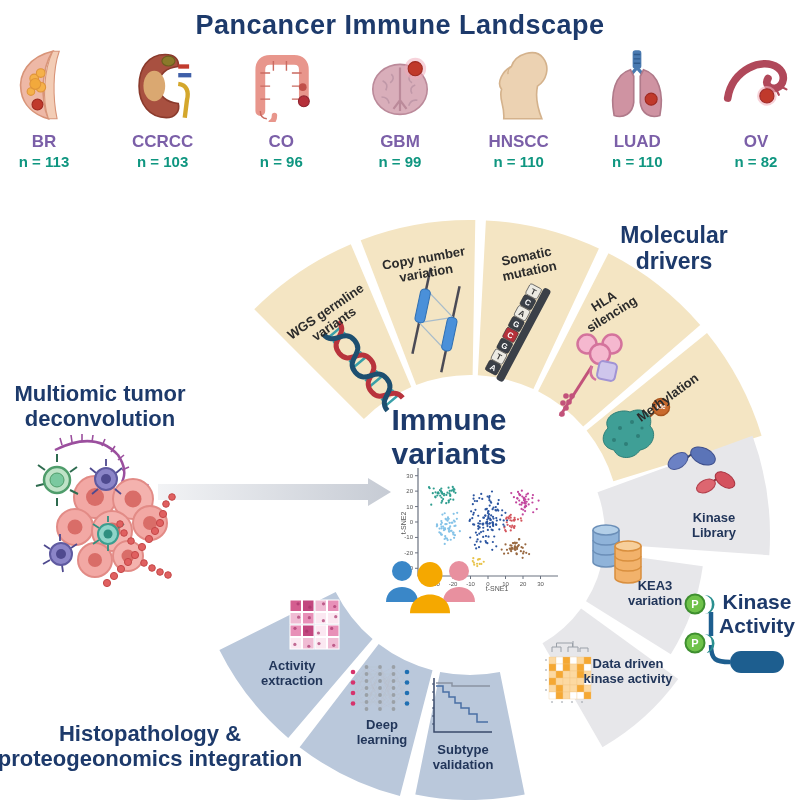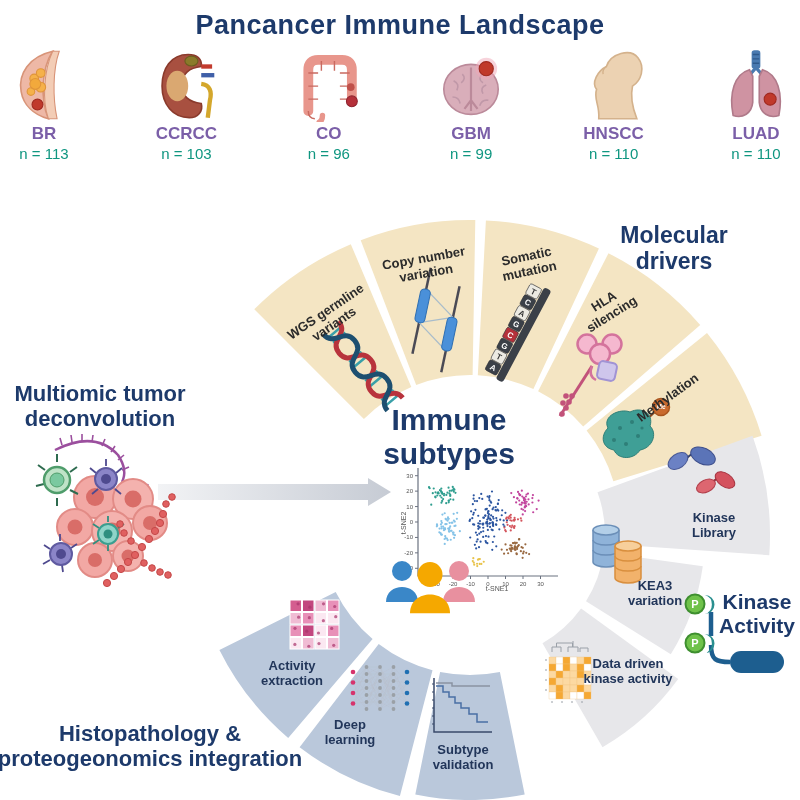--- a/index.html
+++ b/index.html
@@ -3,22 +3,22 @@
 <meta charset="utf-8">
 <style>
   html,body{margin:0;padding:0}
   body{width:800px;height:800px;position:relative;background:#fff;overflow:hidden;
        font-family:"Liberation Sans",sans-serif;}
   #title{position:absolute;top:10px;left:0;width:800px;text-align:center;
          font-size:27px;font-weight:bold;color:#1d3a6b;letter-spacing:.5px}
   #organ-row{position:absolute;top:48px;left:6px;right:6px;display:flex;justify-content:space-between}
   .organ{width:76px;text-align:center}
   .organ svg{display:block;margin:0 auto}
-  .organ .code{font-size:17px;font-weight:bold;color:#7b5fa8;margin-top:2px}
-  .organ .count{font-size:15px;font-weight:normal;color:#0f9680;margin-top:1px}
+  .organ .code{font-size:17px;font-weight:bold;color:#7b5fa8;margin-top:10px}
+  .organ .count{font-size:15px;font-weight:bold;color:#0f9680;margin-top:1px}
   .wlabel{position:absolute;font-weight:bold;font-size:13px;color:#2b2b2b;text-align:center;
           line-height:1.12;white-space:pre-line;transform:translate(-50%,-50%) rotate(var(--rot,0deg))}
   .wlabel.blue{color:#22365a}
   .seclabel{position:absolute;font-weight:bold;color:#1d3a6b;text-align:center;line-height:1.12;
             white-space:pre-line;transform:translate(-50%,-50%)}
   #diagram-svg{position:absolute;left:0;top:0}
   text{font-family:"Liberation Sans",sans-serif}
 </style>
 </head>
 <body>
@@ -86,20 +86,30 @@
     <svg width="66" height="74" viewBox="0 0 60 68">
       <rect x="26" y="2" width="8" height="17" rx="2.5" fill="#4a7ab0"></rect>
       <path d="M27 6 h6 M27 10 h6 M27 14 h6" stroke="#2f5a8c" stroke-width="1.3"></path>
       <path d="M30 18 l-6 7 M30 18 l6 7" stroke="#4a7ab0" stroke-width="3"></path>
       <path d="M24 20 C10 24 5 42 9 62 C18 65 26 60 27 50 L27 26 Z" fill="#cf93a2" stroke="#b07a8a" stroke-width="1.5"></path>
       <path d="M36 20 C50 24 55 42 51 62 C42 65 34 60 33 50 L33 26 Z" fill="#cf93a2" stroke="#b07a8a" stroke-width="1.5"></path>
       <circle cx="43" cy="47" r="5.5" fill="#c0392b" stroke="#a02a20"></circle>
     </svg>
     <div class="code">LUAD</div>
     <div class="count">n = 110</div>
+  </div>
+  <div class="organ">
+    <svg width="66" height="74" viewBox="0 0 60 68">
+      <path d="M4 46 C8 20 36 8 50 18 C58 24 56 35 48 37 C42 38 38 33 41 28" fill="none" stroke="#b0485a" stroke-width="7" stroke-linecap="round"></path>
+      <path d="M48 37 l3 6 M44 37 l1 7 M52 35 l6 3" stroke="#b0485a" stroke-width="2" fill="none" stroke-linecap="round"></path>
+      <circle cx="40" cy="44" r="9" fill="#f2b3bd" opacity="0.6"></circle>
+      <circle cx="40" cy="44" r="6.5" fill="#c0392b" stroke="#9e2a2a"></circle>
+    </svg>
+    <div class="code">OV</div>
+    <div class="count">n = 82</div>
   </div>
 </div>
 
 <svg id="diagram-svg" width="800" height="800" viewBox="0 0 800 800">
   <defs>
     <linearGradient id="agrad" x1="0" y1="0" x2="1" y2="0">
       <stop offset="0" stop-color="#f2f3f5"></stop>
         <stop offset="1" stop-color="#c6cbd4"></stop>
     </linearGradient>
   </defs>
@@ -910,35 +920,35 @@
 
 <div class="seclabel" style="left:100px;top:407px;font-size:22px">Multiomic tumor
 deconvolution</div>
 <div class="seclabel" style="left:674px;top:249px;font-size:23px">Molecular
 drivers</div>
 <div class="seclabel" style="left:757px;top:614px;font-size:21px">Kinase
 Activity</div>
 <div class="seclabel" style="left:150px;top:747px;font-size:22px">Histopathology &amp;
 proteogeonomics integration</div>
 <div class="seclabel" style="left:449px;top:437px;font-size:30px">Immune
-subtypes</div>
+variants</div>
 
 <div class="wlabel" style="left:330px;top:318px;--rot:-34deg">WGS germline
 variants</div>
 <div class="wlabel" style="left:425px;top:266px;--rot:-10deg">Copy number
 variation</div>
 <div class="wlabel" style="left:528px;top:264px;--rot:-12deg">Somatic
 mutation</div>
 <div class="wlabel" style="left:608px;top:308px;--rot:-32deg">HLA
 silencing</div>
 <div class="wlabel" style="left:668px;top:398px;--rot:-36deg">Methylation</div>
 <div class="wlabel blue" style="left:714px;top:526px">Kinase
 Library</div>
 <div class="wlabel blue" style="left:655px;top:594px">KEA3
 variation</div>
 <div class="wlabel blue" style="left:628px;top:672px">Data driven
 kinase activity</div>
 <div class="wlabel blue" style="left:292px;top:674px">Activity
 extraction</div>
-<div class="wlabel blue" style="left:350px;top:733px">Deep
+<div class="wlabel blue" style="left:382px;top:733px">Deep
 learning</div>
 <div class="wlabel blue" style="left:463px;top:758px">Subtype
 validation</div>
 
 </body></html>

